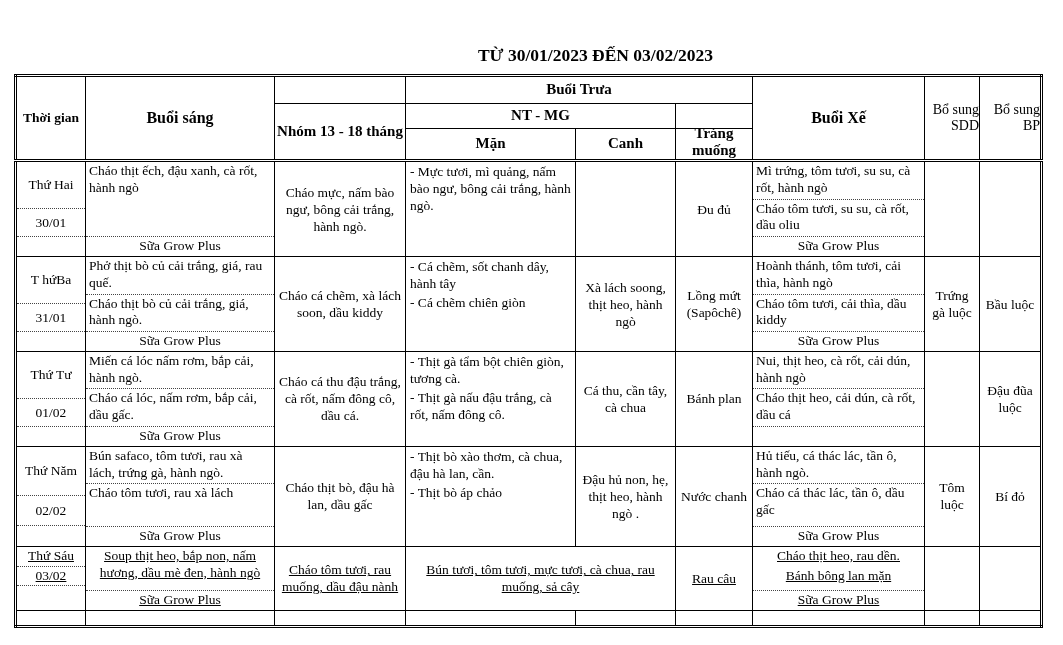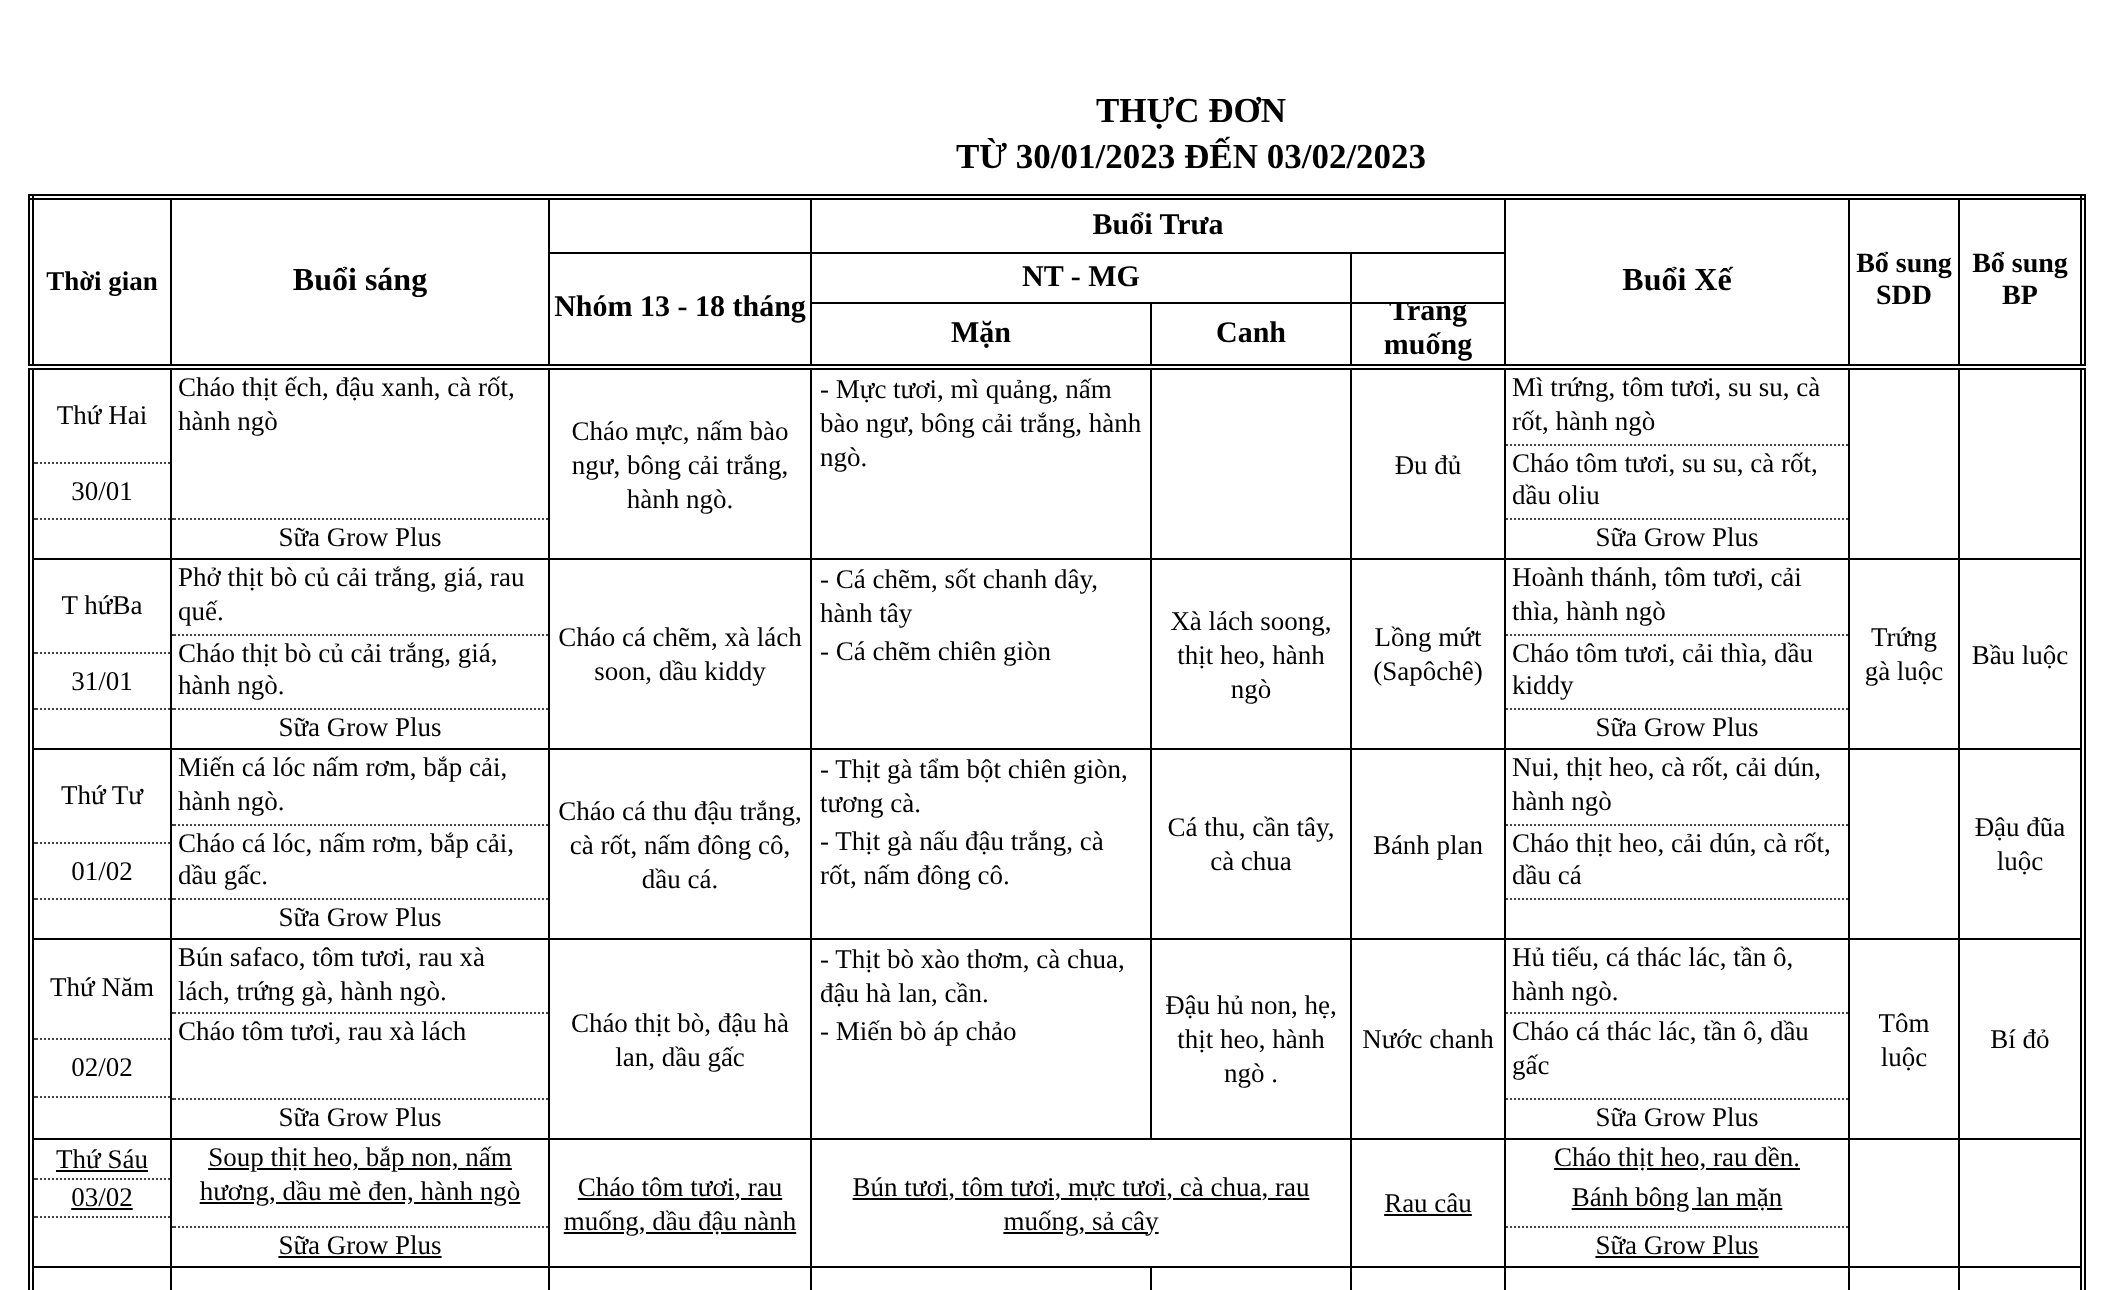--- a/index.html
+++ b/index.html
@@ -6,21 +6,21 @@
   html,body { width: 1063px; height: 645px; background: #ffffff; color: #000;
     font-family: "Liberation Serif", "DejaVu Serif", serif; }
   .title-wrap { padding-top: 44px; padding-left: 128px; text-align: center;
     font-weight: bold; font-size: 17.5px; line-height: 1.32; }
   table { border-collapse: collapse; table-layout: fixed; margin-left: 14px; margin-top: 7px;
     border: 3px double #000; }
   td, th { border: 1px solid #000; padding: 0; font-size: 13.5px; overflow: hidden;
     vertical-align: middle; text-align: center; font-weight: normal; }
   th { font-weight: bold; font-size: 15px; line-height: 1.15; }
   th.small-hdr { font-size: 13.5px; }
-  th.plain-hdr { font-weight: bold; font-size: 14px; line-height: 1.15; }
+  th.plain-hdr { font-weight: normal; font-size: 14px; line-height: 1.15; text-align: right; }
   .hdr-bottom { border-bottom: 3px double #000; }
   
   th.dessert-hdr { vertical-align: top; }
   .clipbox { width: 56px; margin: -4px auto 0 auto; line-height: 17px; font-weight: bold; }
   
   tr.r92 > td { height: 92px; }
   tr.r100 > td { height: 100px; }
   tr.r64 > td { height: 64px; }
   tr.rend > td { height: 16px; }
   
@@ -42,21 +42,20 @@
   .savory { }
   .savory .line { text-align: left; padding: 1px 4px; line-height: 1.26; }
   .pad-cell { padding: 1px 3px; line-height: 1.26; margin-left: 48px; }
   
   tr.dotted-bottom > td { border-bottom: 1px dotted #444; text-decoration: underline; }
 </style>
 </head>
 <body>
 
 <div class="title-wrap">
-  <div>THỰC ĐƠN</div>
   <div>TỪ 30/01/2023 ĐẾN 03/02/2023</div>
 </div>
 
 <table>
   <colgroup>
     <col style="width:70px">
       <col style="width:189px">
       <col style="width:131px">
     <col style="width:170px">
       <col style="width:100px">
@@ -204,21 +203,21 @@
       <div class="cellv">
         <div class="dish">Bún safaco, tôm tươi, rau xà lách, trứng gà, hành ngò.</div>
         <div class="dish grow">Cháo tôm tươi, rau xà lách</div>
         <div class="milk">Sữa Grow Plus</div>
       </div>
     </td>
     <td class="pad-cell">Cháo thịt bò, đậu hà lan, dầu gấc</td>
     <td>
       <div class="cellv savory">
         <div class="line">- Thịt bò xào thơm, cà chua, đậu hà lan, cần.</div>
-        <div class="line">- Miến bò áp chảo</div>
+        <div class="line">- Thịt bò áp chảo</div>
       </div>
     </td>
     <td class="pad-cell">Đậu hủ non, hẹ, thịt heo, hành ngò .</td>
     <td class="pad-cell">Nước chanh</td>
     <td>
       <div class="cellv">
         <div class="dish">Hủ tiếu, cá thác lác, tần ô, hành ngò.</div>
         <div class="dish grow">Cháo cá thác lác, tần ô, dầu gấc</div>
         <div class="milk">Sữa Grow Plus</div>
       </div>

